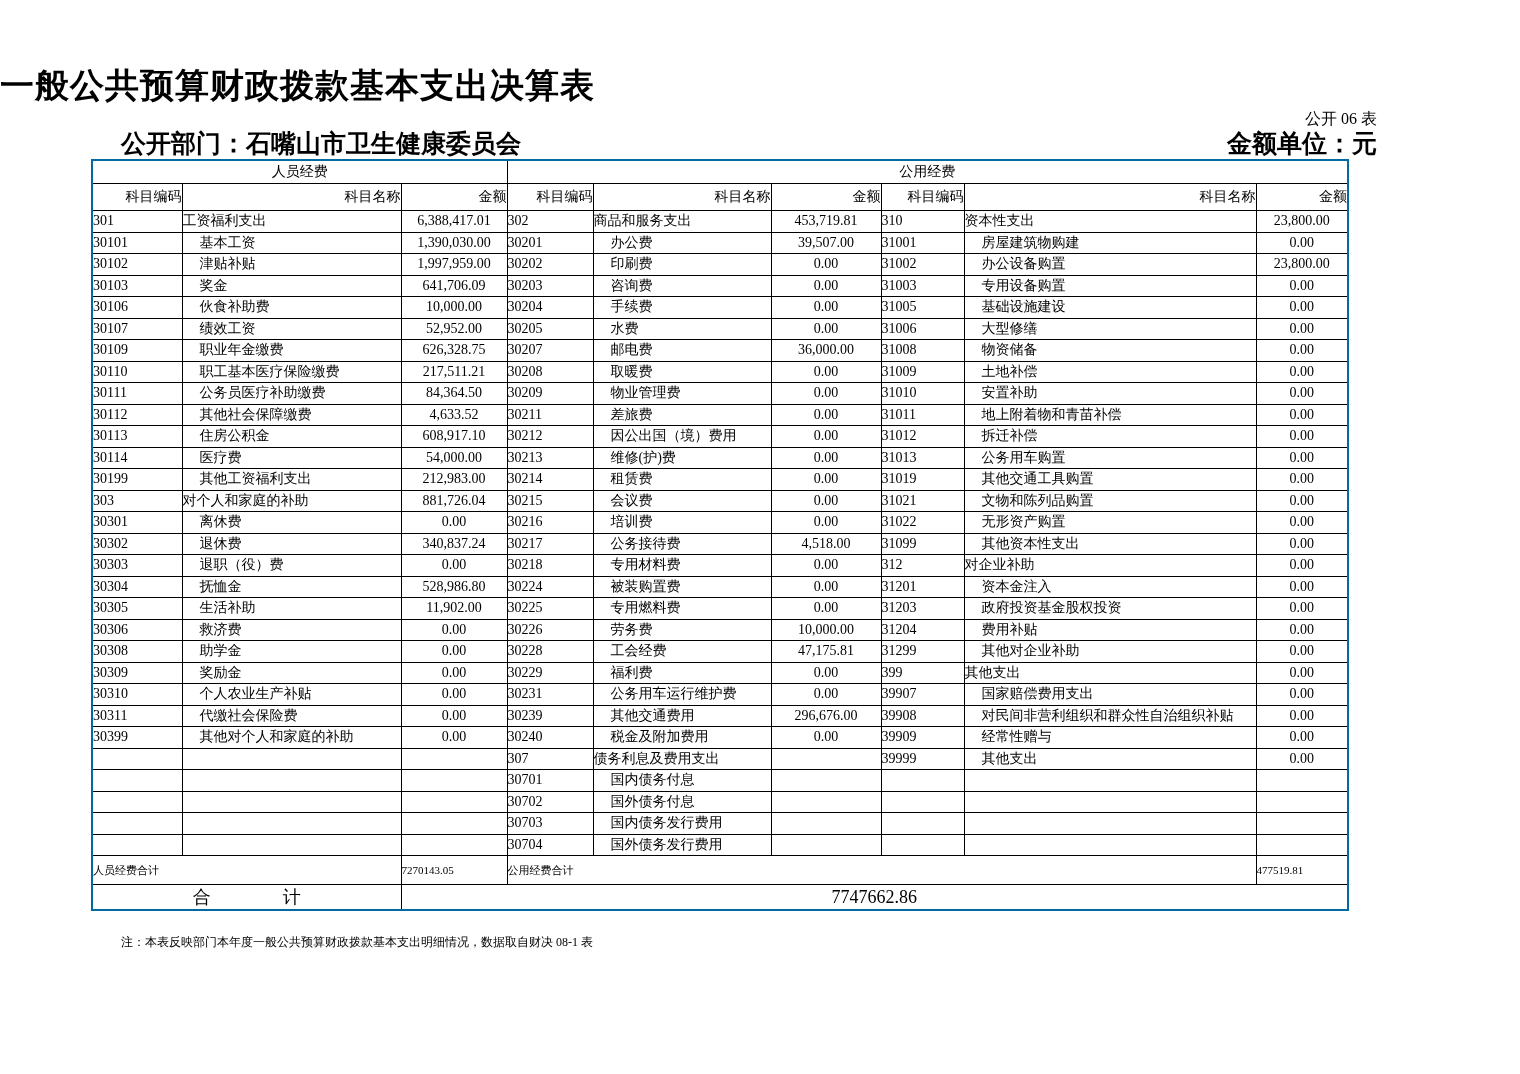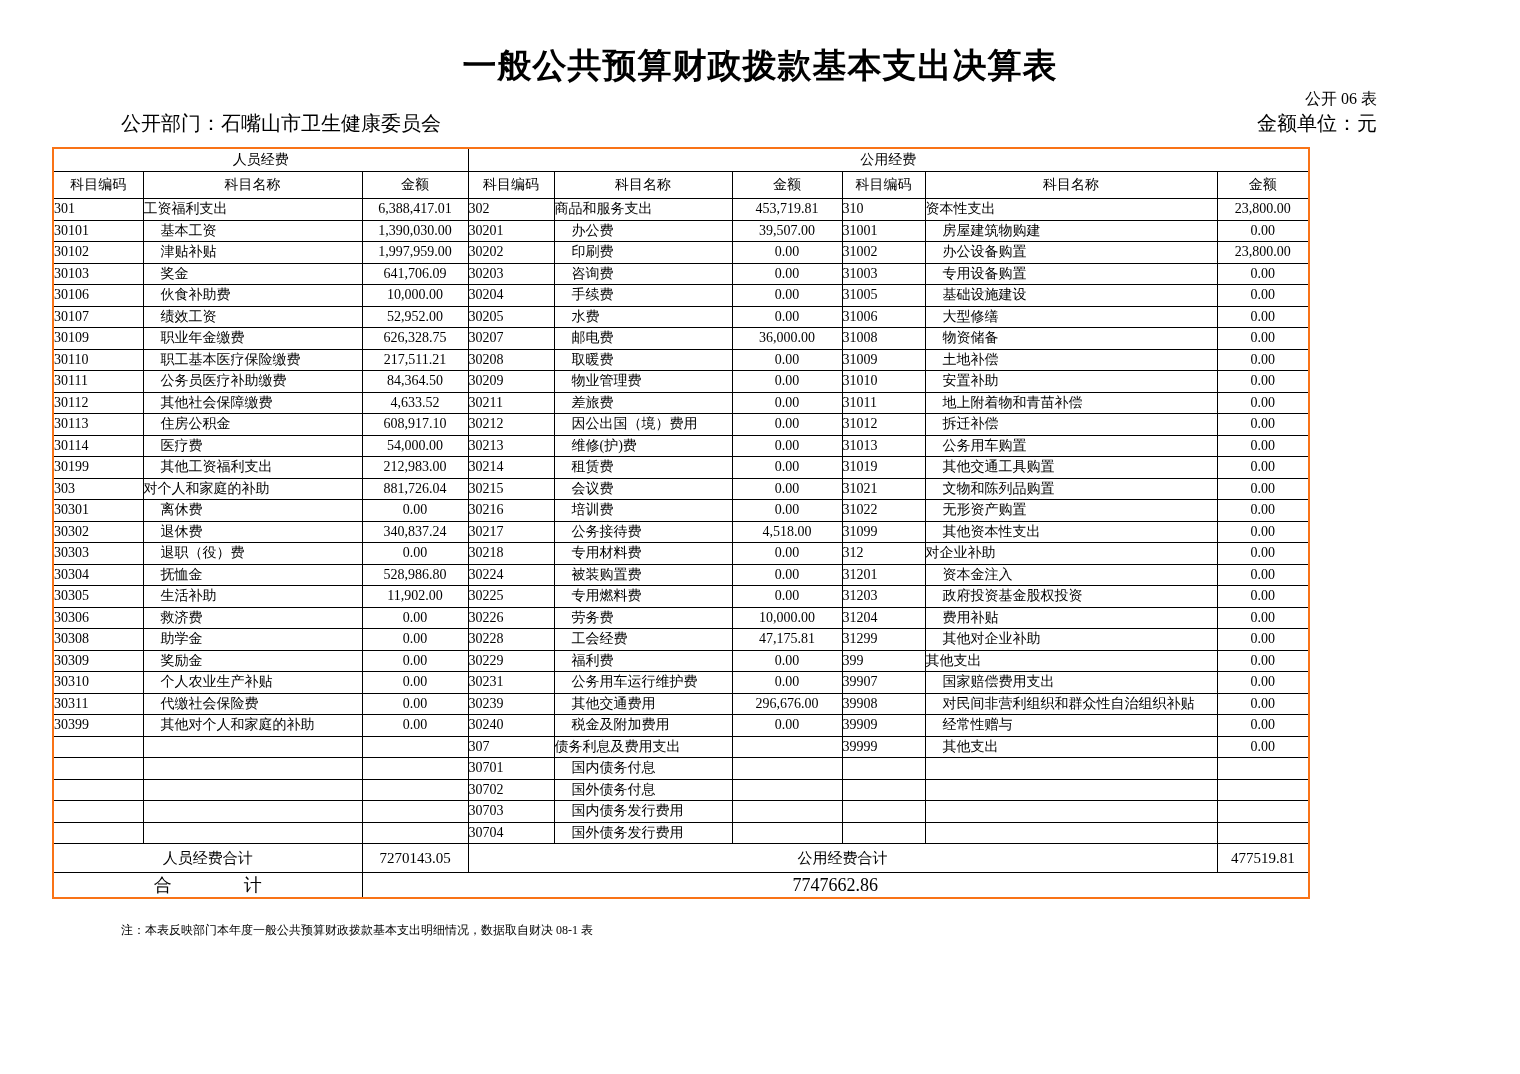--- a/index.html
+++ b/index.html
@@ -4,64 +4,64 @@
 <style>
   html,body { margin:0; padding:0; background:#ffffff; }
   body {
     width:1520px; height:1074px;
     font-family:"Liberation Serif","DejaVu Serif",serif;
     color:#000;
     position:relative;
     overflow:hidden;
   }
   .title {
-    padding-top:42px;
-    text-align:center;
+    padding-top:62px;
     font-size:34px;
     line-height:46px;
     font-weight:bold;
     font-family:"Liberation Sans","DejaVu Sans",sans-serif;
     letter-spacing:1px;
   }
   .form-no {
     text-align:right;
     margin-right:143px;
     font-size:16px;
     line-height:22px;
   }
   .meta-row {
     display:flex;
     justify-content:space-between;
-    margin:2px 143px 12px 121px;
-    font-size:20px;
+    margin:2px 143px 4px 121px;
+    font-size:25px;
     line-height:23px;
+    font-weight:bold;
   }
   table.budget {
     border-collapse:collapse;
     table-layout:fixed;
-    margin-left:52px;
+    margin-left:91px;
     width:1256px;
-    border:2px solid #f97316;
+    border:2px solid #0369a1;
   }
   table.budget th, table.budget td {
     border:1px solid #000;
     padding:0;
     overflow:hidden;
     white-space:nowrap;
     font-weight:normal;
     vertical-align:middle;
   }
   tr.group-row th { height:22px; font-size:14px; text-align:center; }
-  tr.sub-row th   { height:26px; font-size:14px; text-align:center; }
+  tr.sub-row th   { height:26px; font-size:14px; text-align:right; }
   tbody td { height:20.5px; font-size:14px; line-height:20px; }
   td.c { text-align:left; padding-left:3px; }
   td.n { text-align:left; padding-left:3px; }
   td.n.child { padding-left:17px; }
   td.a { text-align:center; }
-  tr.foot1 td { height:28px; font-size:15px; text-align:center; }
+  tr.foot1 td { height:28px; font-size:11px; text-align:left; }
   tr.foot2 td { height:24px; font-size:18px; text-align:center; }
   td.grand-label { text-align:left; padding-left:7px; white-space:pre; }
   .note {
     margin-left:121px;
     margin-top:19px;
     font-size:12px;
     line-height:24px;
   }
 </style>
 </head>

